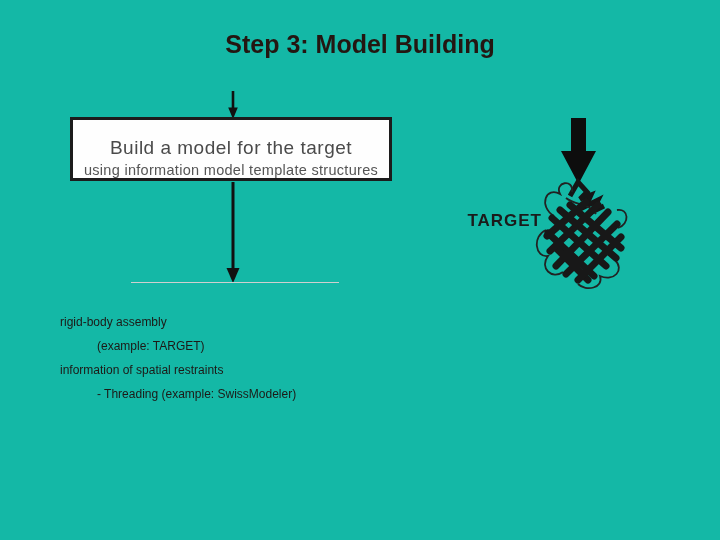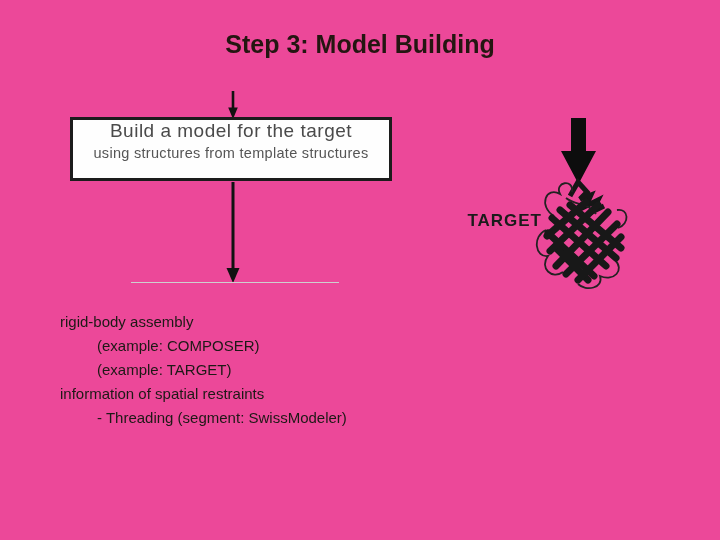--- a/index.html
+++ b/index.html
@@ -1,68 +1,68 @@
 <!DOCTYPE html>
 <html><head>
 <meta charset="utf-8">
 <style>
   html,body{margin:0;padding:0;background:#ffffff;}
   #slide{
-    position:relative;width:720px;height:540px;background:#ec4899;
+    position:relative;width:720px;height:540px;background:#14b8a6;
     font-family:"Liberation Sans", sans-serif;overflow:hidden;
   }
   
   #title{
     position:absolute;top:30px;left:0;width:720px;text-align:center;
     font-size:25px;font-weight:bold;color:#241611;letter-spacing:0px;
   }
   
   #process-box{
     position:absolute;left:70px;top:117px;width:322px;height:64px;
     border:3px solid #1c1c1c;box-sizing:border-box;background:#fefefe;
-    display:flex;flex-direction:column;align-items:center;justify-content:flex-start;
+    display:flex;flex-direction:column;align-items:center;justify-content:flex-end;
   }
   .box-line1{font-size:19px;color:#4a4a4a;letter-spacing:0.5px;}
   .box-line2{font-size:14.5px;color:#555555;margin-top:3px;letter-spacing:0.3px;}
   
   .arrow-svg{position:absolute;}
   
   #faded-line{
     position:absolute;left:131px;top:282px;width:208px;height:1px;
     background:#cfcfcf;
   }
   
   #target-model-label{
     position:absolute;left:438px;top:211px;width:104px;text-align:right;
     font-weight:bold;font-size:17px;color:#1b1b1b;letter-spacing:1px;
     line-height:20px;
   }
   
   #method-list{
     position:absolute;left:60px;top:310px;width:560px;
-    font-size:15px;color:#1d1916;line-height:24px;
+    font-size:12px;color:#1d1916;line-height:24px;
   }
   .li{white-space:pre;}
   .indent1{padding-left:37px;}
 </style>
 </head>
 <body>
 
 <div id="slide">
 
   <div id="title">Step 3: Model Building</div>
 
   <svg class="arrow-svg" style="left:225px;top:91px;" width="16" height="28" viewBox="0 0 16 28">
     <line x1="8" y1="0" x2="8" y2="18" stroke="#111" stroke-width="2.6"></line>
     <polygon points="3.2,16.5 12.8,16.5 8,28" fill="#111"></polygon>
   </svg>
 
   <div id="process-box">
     <div class="box-line1">Build a model for the target</div>
-    <div class="box-line2">using structures from template structures</div>
+    <div class="box-line2">using information model template structures</div>
   </div>
 
   <svg class="arrow-svg" style="left:224px;top:182px;" width="18" height="102" viewBox="0 0 18 102">
     <line x1="9" y1="0" x2="9" y2="88" stroke="#111" stroke-width="3"></line>
     <polygon points="2.5,86 15.5,86 9,101" fill="#111"></polygon>
   </svg>
 
   <div id="faded-line"></div>
 
   <svg class="arrow-svg" style="left:560px;top:118px;" width="37" height="66" viewBox="0 0 37 66">
@@ -94,19 +94,18 @@
       <line x1="78" y1="40" x2="26" y2="94"></line>
       <line x1="87" y1="52" x2="36" y2="102"></line>
       <line x1="91" y1="65" x2="48" y2="108"></line>
       <line x1="68" y1="33" x2="20" y2="79"></line>
       <line x1="56" y1="30" x2="17" y2="64"></line>
     </g>
   </svg>
 
   <div id="method-list">
     <div class="li indent0">rigid-body assembly</div>
-    <div class="li indent1">(example: COMPOSER)</div>
     <div class="li indent1">(example: TARGET)</div>
     <div class="li indent0">information of spatial restraints</div>
-    <div class="li indent1">- Threading (segment: SwissModeler)</div>
+    <div class="li indent1">- Threading (example: SwissModeler)</div>
   </div>
 
 </div>
 
 </body></html>

